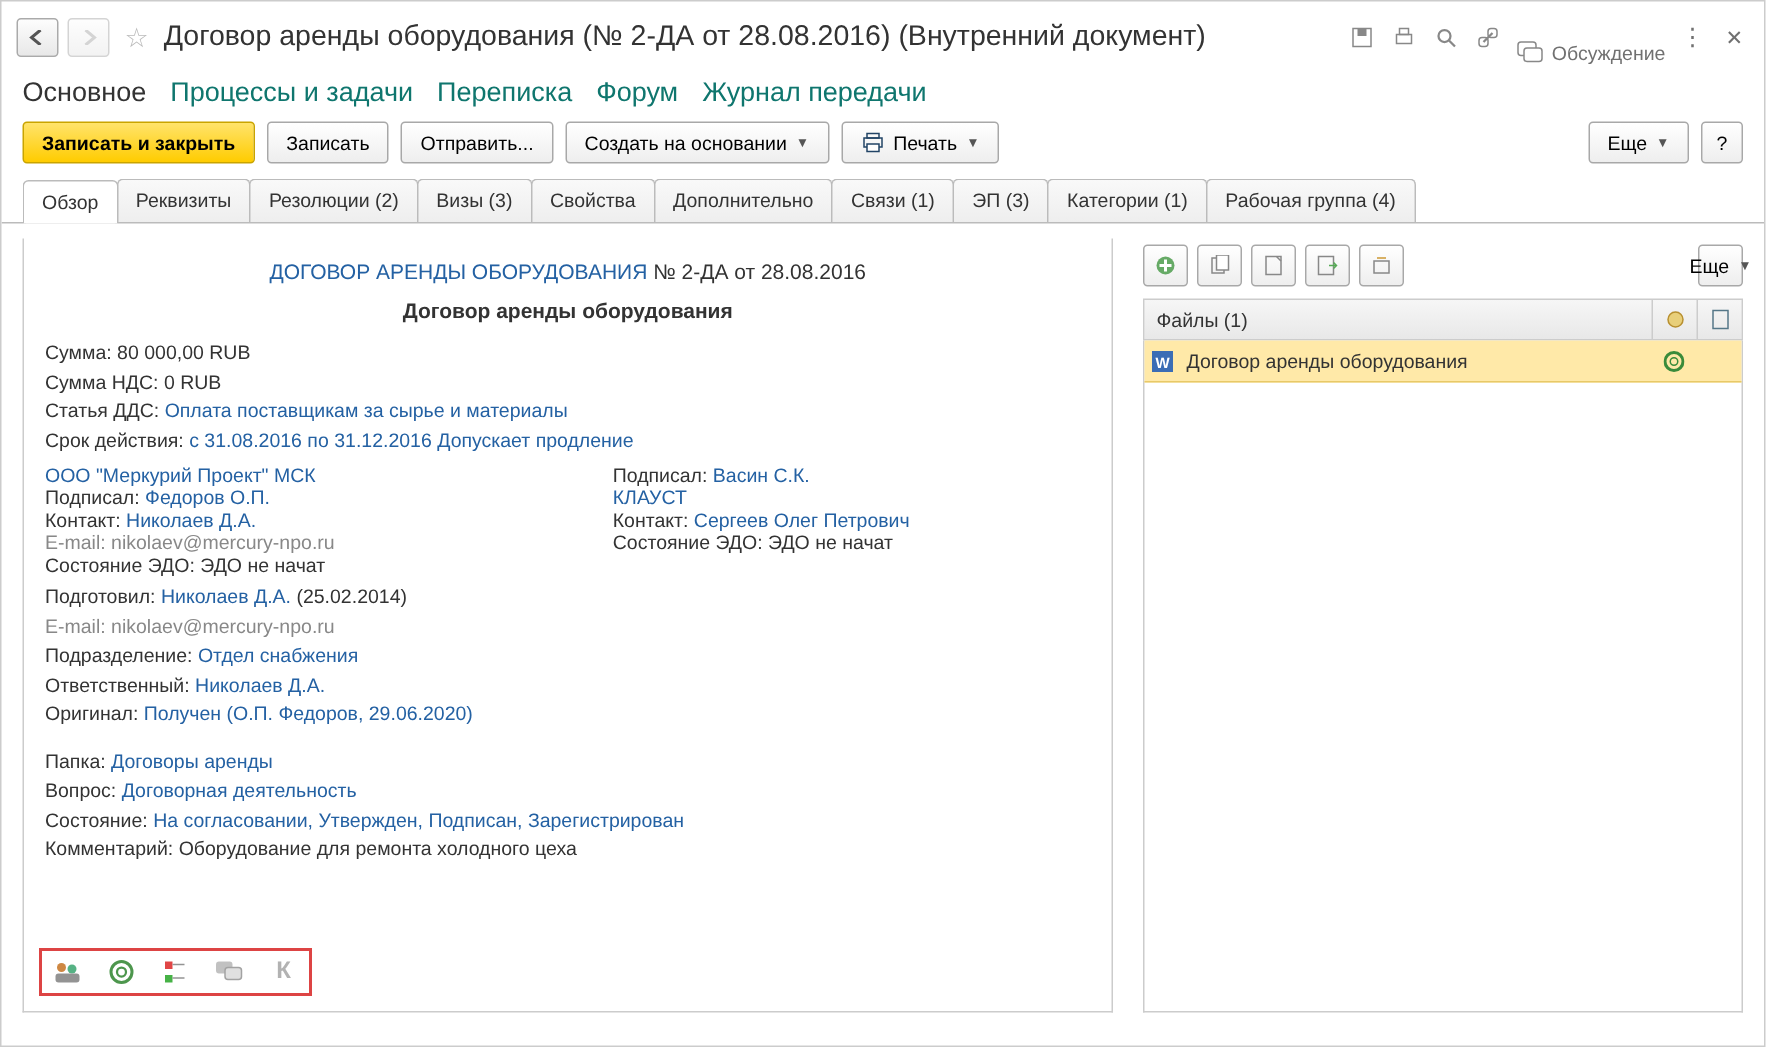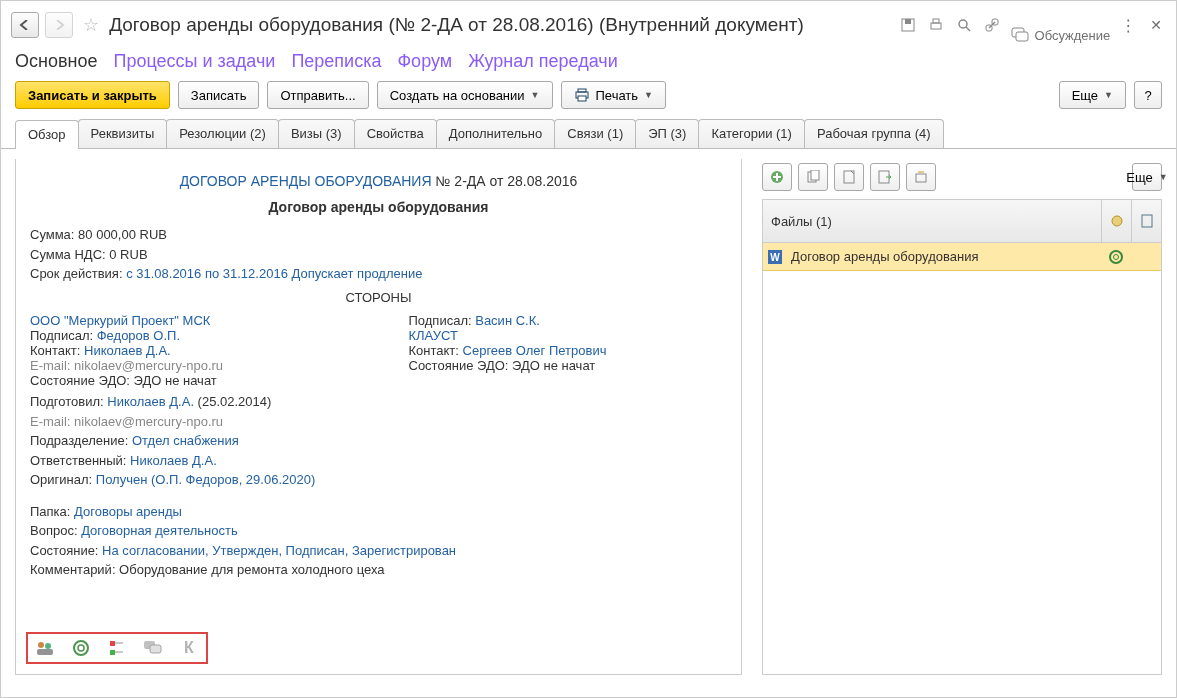--- a/index.html
+++ b/index.html
@@ -9,38 +9,38 @@
 .nav-btn { width: 28px; height: 26px; border: 1px solid #aaa; background: linear-gradient(#fdfdfd,#e8e8e8); border-radius: 3px; display: flex; align-items: center; justify-content: center; cursor: pointer; }
 .nav-btn.disabled { opacity: .5; }
 .star-icon { color: #bbb; font-size: 18px; margin: 0 4px; }
 .page-title { font-size: 19px; color: #333; flex: 1; }
 .hdr-icons { display: flex; gap: 10px; align-items: center; }
 .hdr-ic { width: 18px; height: 18px; color: #707070; cursor: pointer; display: flex; align-items: center; justify-content: center; }
 .discuss { display: flex; align-items: center; gap: 6px; color: #707070; cursor: pointer; margin-top: 20px; }
 .dots { color: #707070; font-size: 16px; }
 .close-x { color: #707070; font-size: 14px; cursor: pointer; padding: 0 4px; }
 .nav-tabs { display: flex; gap: 16px; padding: 6px 14px 8px 14px; font-size: 18px; }
-.nav-tabs .nt { color: #8b5cf6; cursor: pointer; border-bottom: 1px dashed transparent; }
+.nav-tabs .nt { color: #0f766e; cursor: pointer; border-bottom: 1px dashed transparent; }
 .nav-tabs .nt.active { color: #333; }
 .toolbar { display: flex; gap: 8px; padding: 0 14px 10px 14px; align-items: flex-start; }
 .btn { height: 28px; padding: 0 12px; border: 1px solid #a8a8a8; background: linear-gradient(#fff,#eee); border-radius: 3px; font-size: 13px; cursor: pointer; display: flex; align-items: center; gap: 6px; }
 .btn.primary { background: linear-gradient(#ffe36b,#ffcc00); border-color: #c9a400; font-weight: bold; }
 .btn .chev { font-size: 9px; color: #555; }
 .toolbar .spacer { flex: 1; }
 .btn.square { width: 28px; padding: 0; justify-content: center; }
 .doc-tabs { display: flex; padding: 0 14px; border-bottom: 1px solid #bbb; }
 .doc-tab { padding: 6px 12px; border: 1px solid #bbb; border-bottom: none; background: linear-gradient(#f9f9f9,#eee); margin-right: -1px; cursor: pointer; border-radius: 4px 4px 0 0; font-size: 13px; }
 .doc-tab.active { background: #fff; position: relative; top: 1px; padding-bottom: 7px; }
 .content-wrap { display: flex; padding: 10px 14px 14px 14px; gap: 20px; height: 540px; }
 .left-col { flex: 1; border: 1px solid #ccc; border-top: none; padding: 10px 14px; position: relative; overflow: hidden; }
 .right-col { width: 400px; display: flex; flex-direction: column; }
 .right-toolbar { display: flex; gap: 6px; padding: 4px 0 8px 0; align-items: center; }
 .right-toolbar .btn { width: 30px; padding: 0; justify-content: center; }
 .right-toolbar .spacer { flex: 1; }
-.files-header { display: flex; align-items: center; background: linear-gradient(#f6f6f6,#e8e8e8); border: 1px solid #ccc; height: 44px; }
+.files-header { display: flex; align-items: center; background: linear-gradient(#f6f6f6,#e8e8e8); border: 1px solid #ccc; height: 28px; }
 .files-header .fh-title { flex: 1; padding: 0 8px; }
 .files-header .fh-ic { width: 30px; display: flex; align-items: center; justify-content: center; border-left: 1px solid #ccc; height: 100%; }
 .files-list { border: 1px solid #ccc; border-top: none; flex: 1; }
 .file-row { display: flex; align-items: center; height: 28px; background: #ffe9a8; border-bottom: 1px solid #e8c968; }
 .file-row .wic { width: 24px; display: flex; align-items: center; justify-content: center; }
 .file-row .fname { flex: 1; padding-left: 4px; }
 .file-row .stat { width: 30px; display: flex; justify-content: center; }
 .doc-head { text-align: center; margin: 4px 0 10px 0; }
 .doc-head .dh-link { color: #2461a3; font-size: 14px; }
 .doc-head .dh-suffix { color: #333; font-size: 14px; }
@@ -158,22 +158,22 @@
 <div class="content-wrap">
   <div class="left-col">
     <div class="doc-head">
       <a href="#" class="dh-link">ДОГОВОР АРЕНДЫ ОБОРУДОВАНИЯ</a><span class="dh-suffix"> № 2-ДА от 28.08.2016</span>
       <div class="dh-subtitle">Договор аренды оборудования</div>
     </div>
 
     <div class="info-block">
       <div><span class="lbl">Сумма: </span><span>80 000,00 RUB</span></div>
       <div><span class="lbl">Сумма НДС: </span><span>0 RUB</span></div>
+      <div><span class="lbl">Статья ДДС: </span><a href="#">Оплата поставщикам за сырье и материалы</a></div>
       <div><span class="lbl">Срок действия: </span><a href="#">с 31.08.2016 по 31.12.2016 Допускает продление</a></div>
-      <div class="parties-title">СТОРОНЫ</div>
     </div>
 
     <div class="parties">
       <div class="party">
         <div><a href="#">ООО "Меркурий Проект" МСК</a></div>
         <div><span>Подписал: </span><a href="#">Федоров О.П.</a></div>
         <div><span>Контакт: </span><a href="#">Николаев Д.А.</a></div>
         <div class="gray"><span>E-mail: </span><span>nikolaev@mercury-npo.ru</span></div>
         <div><span>Состояние ЭДО: </span><span>ЭДО не начат</span></div>
       </div>

